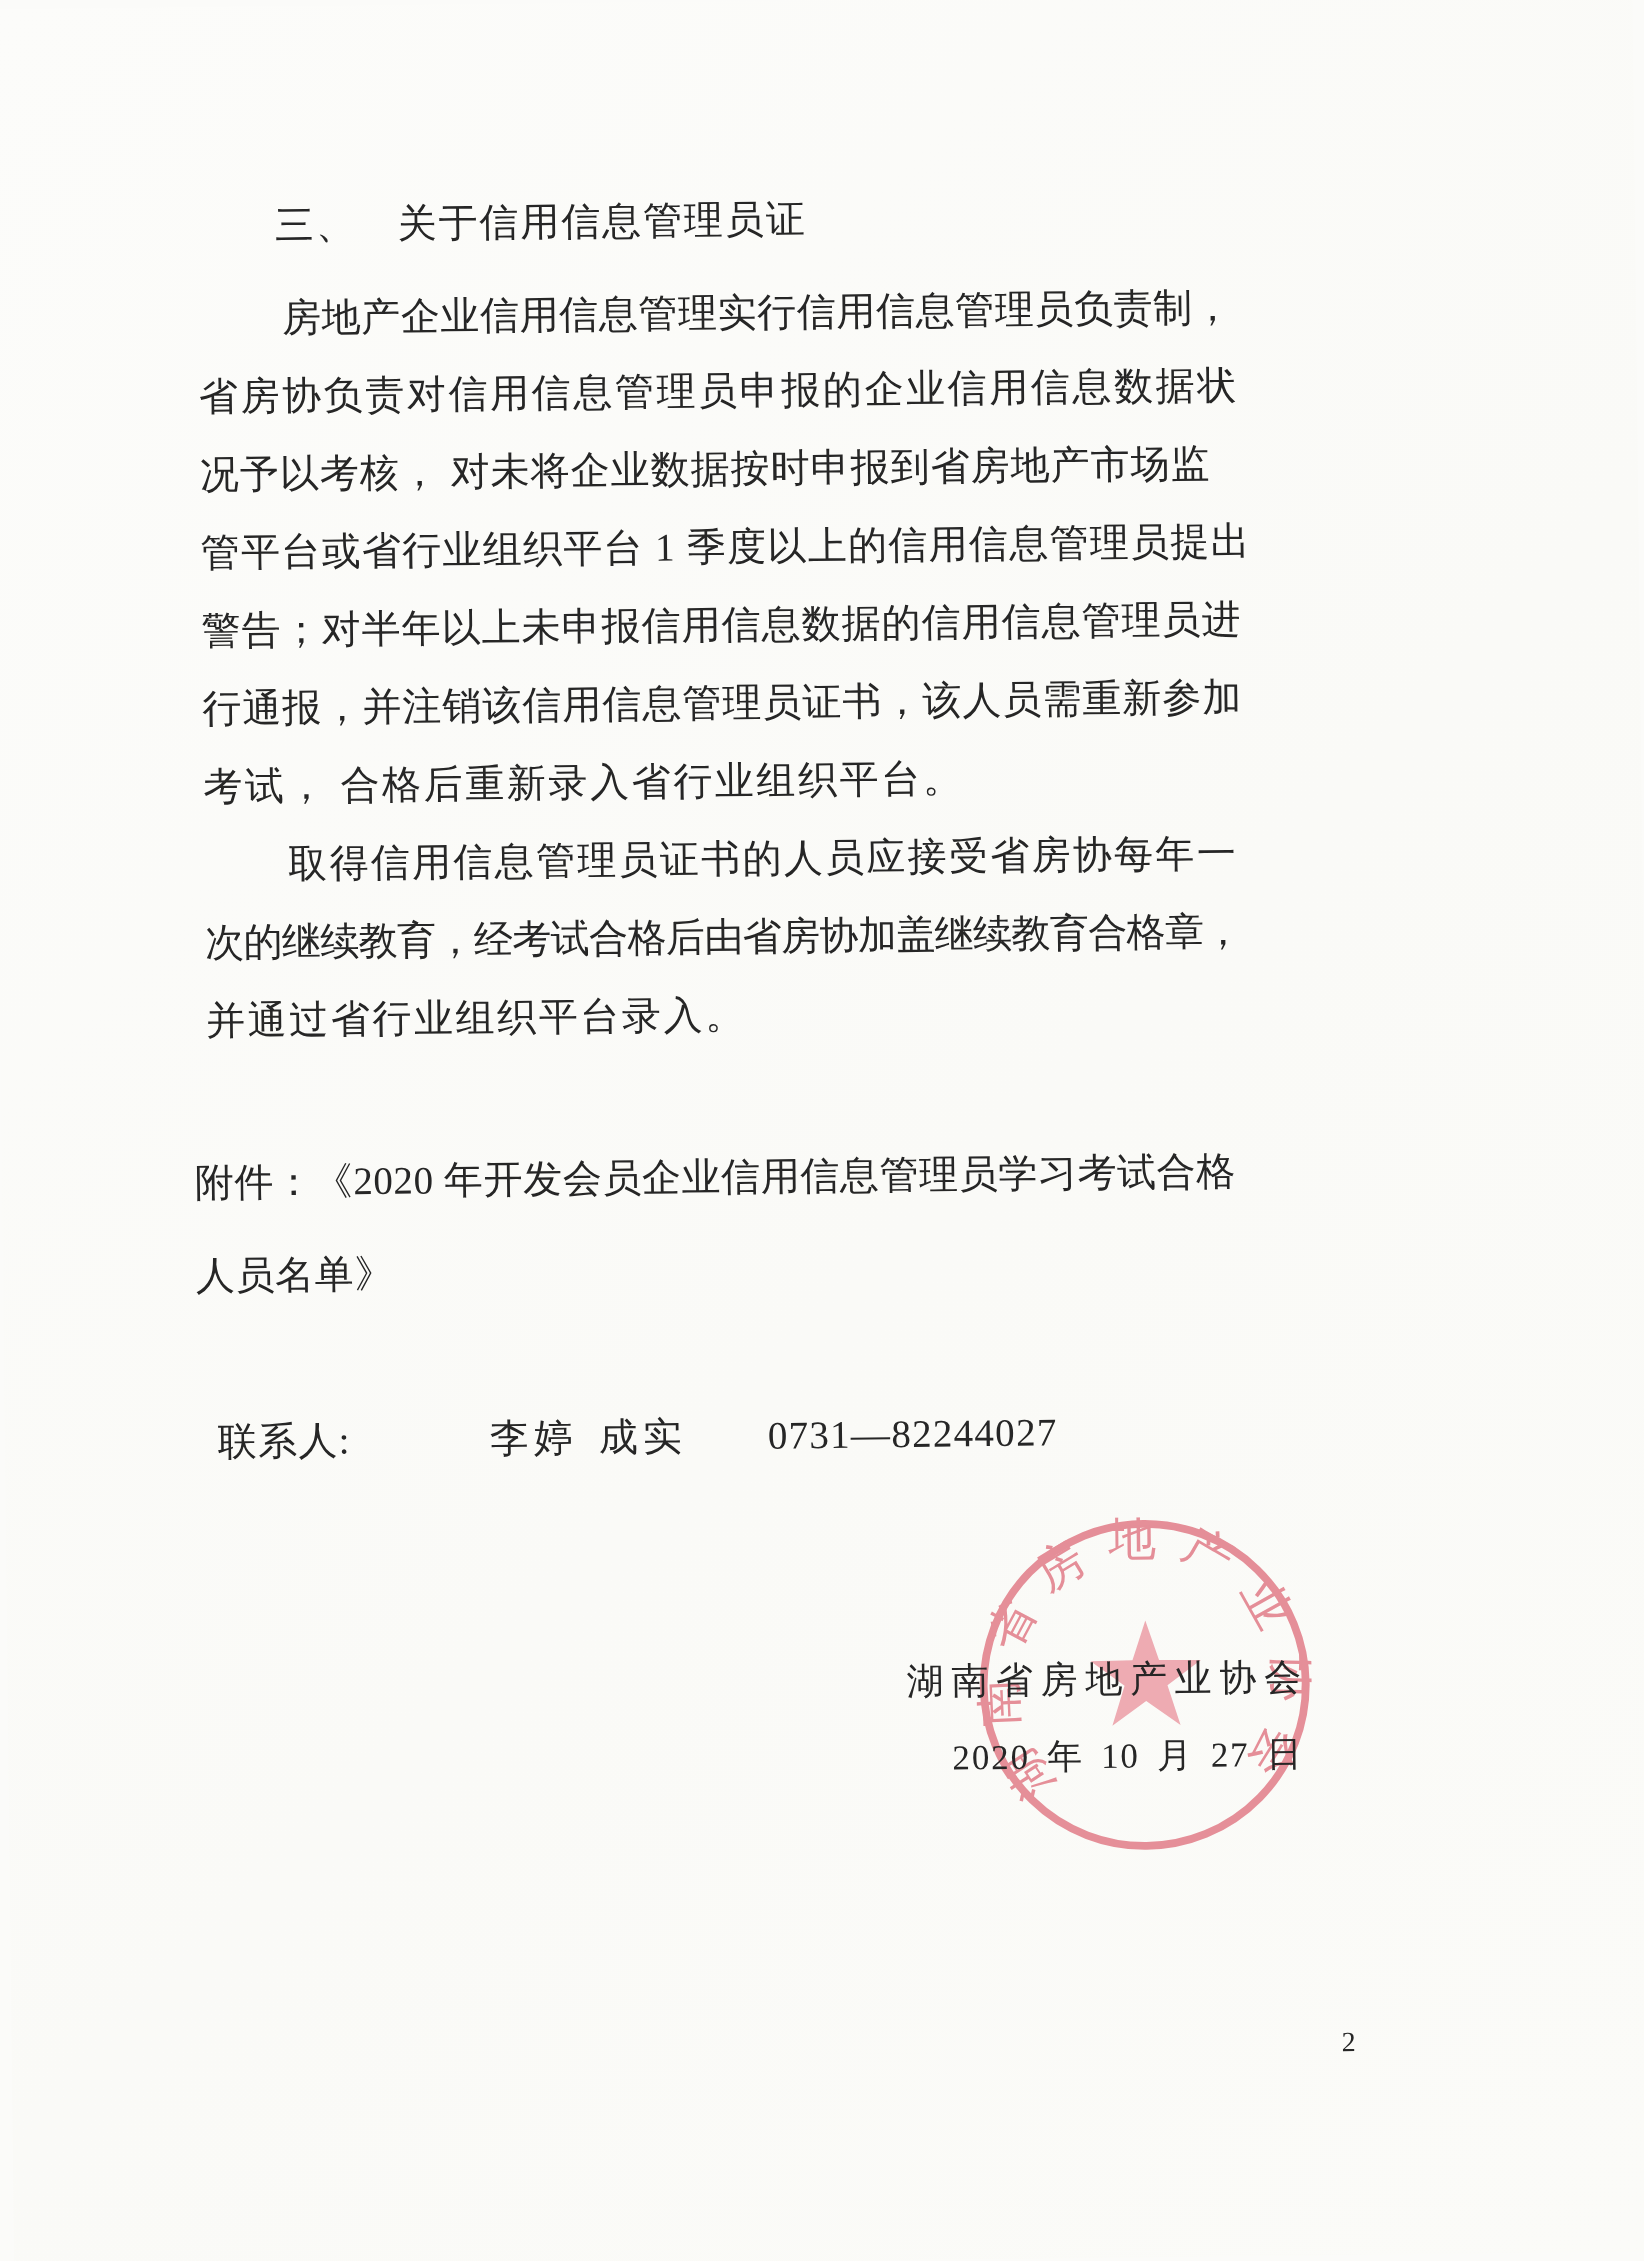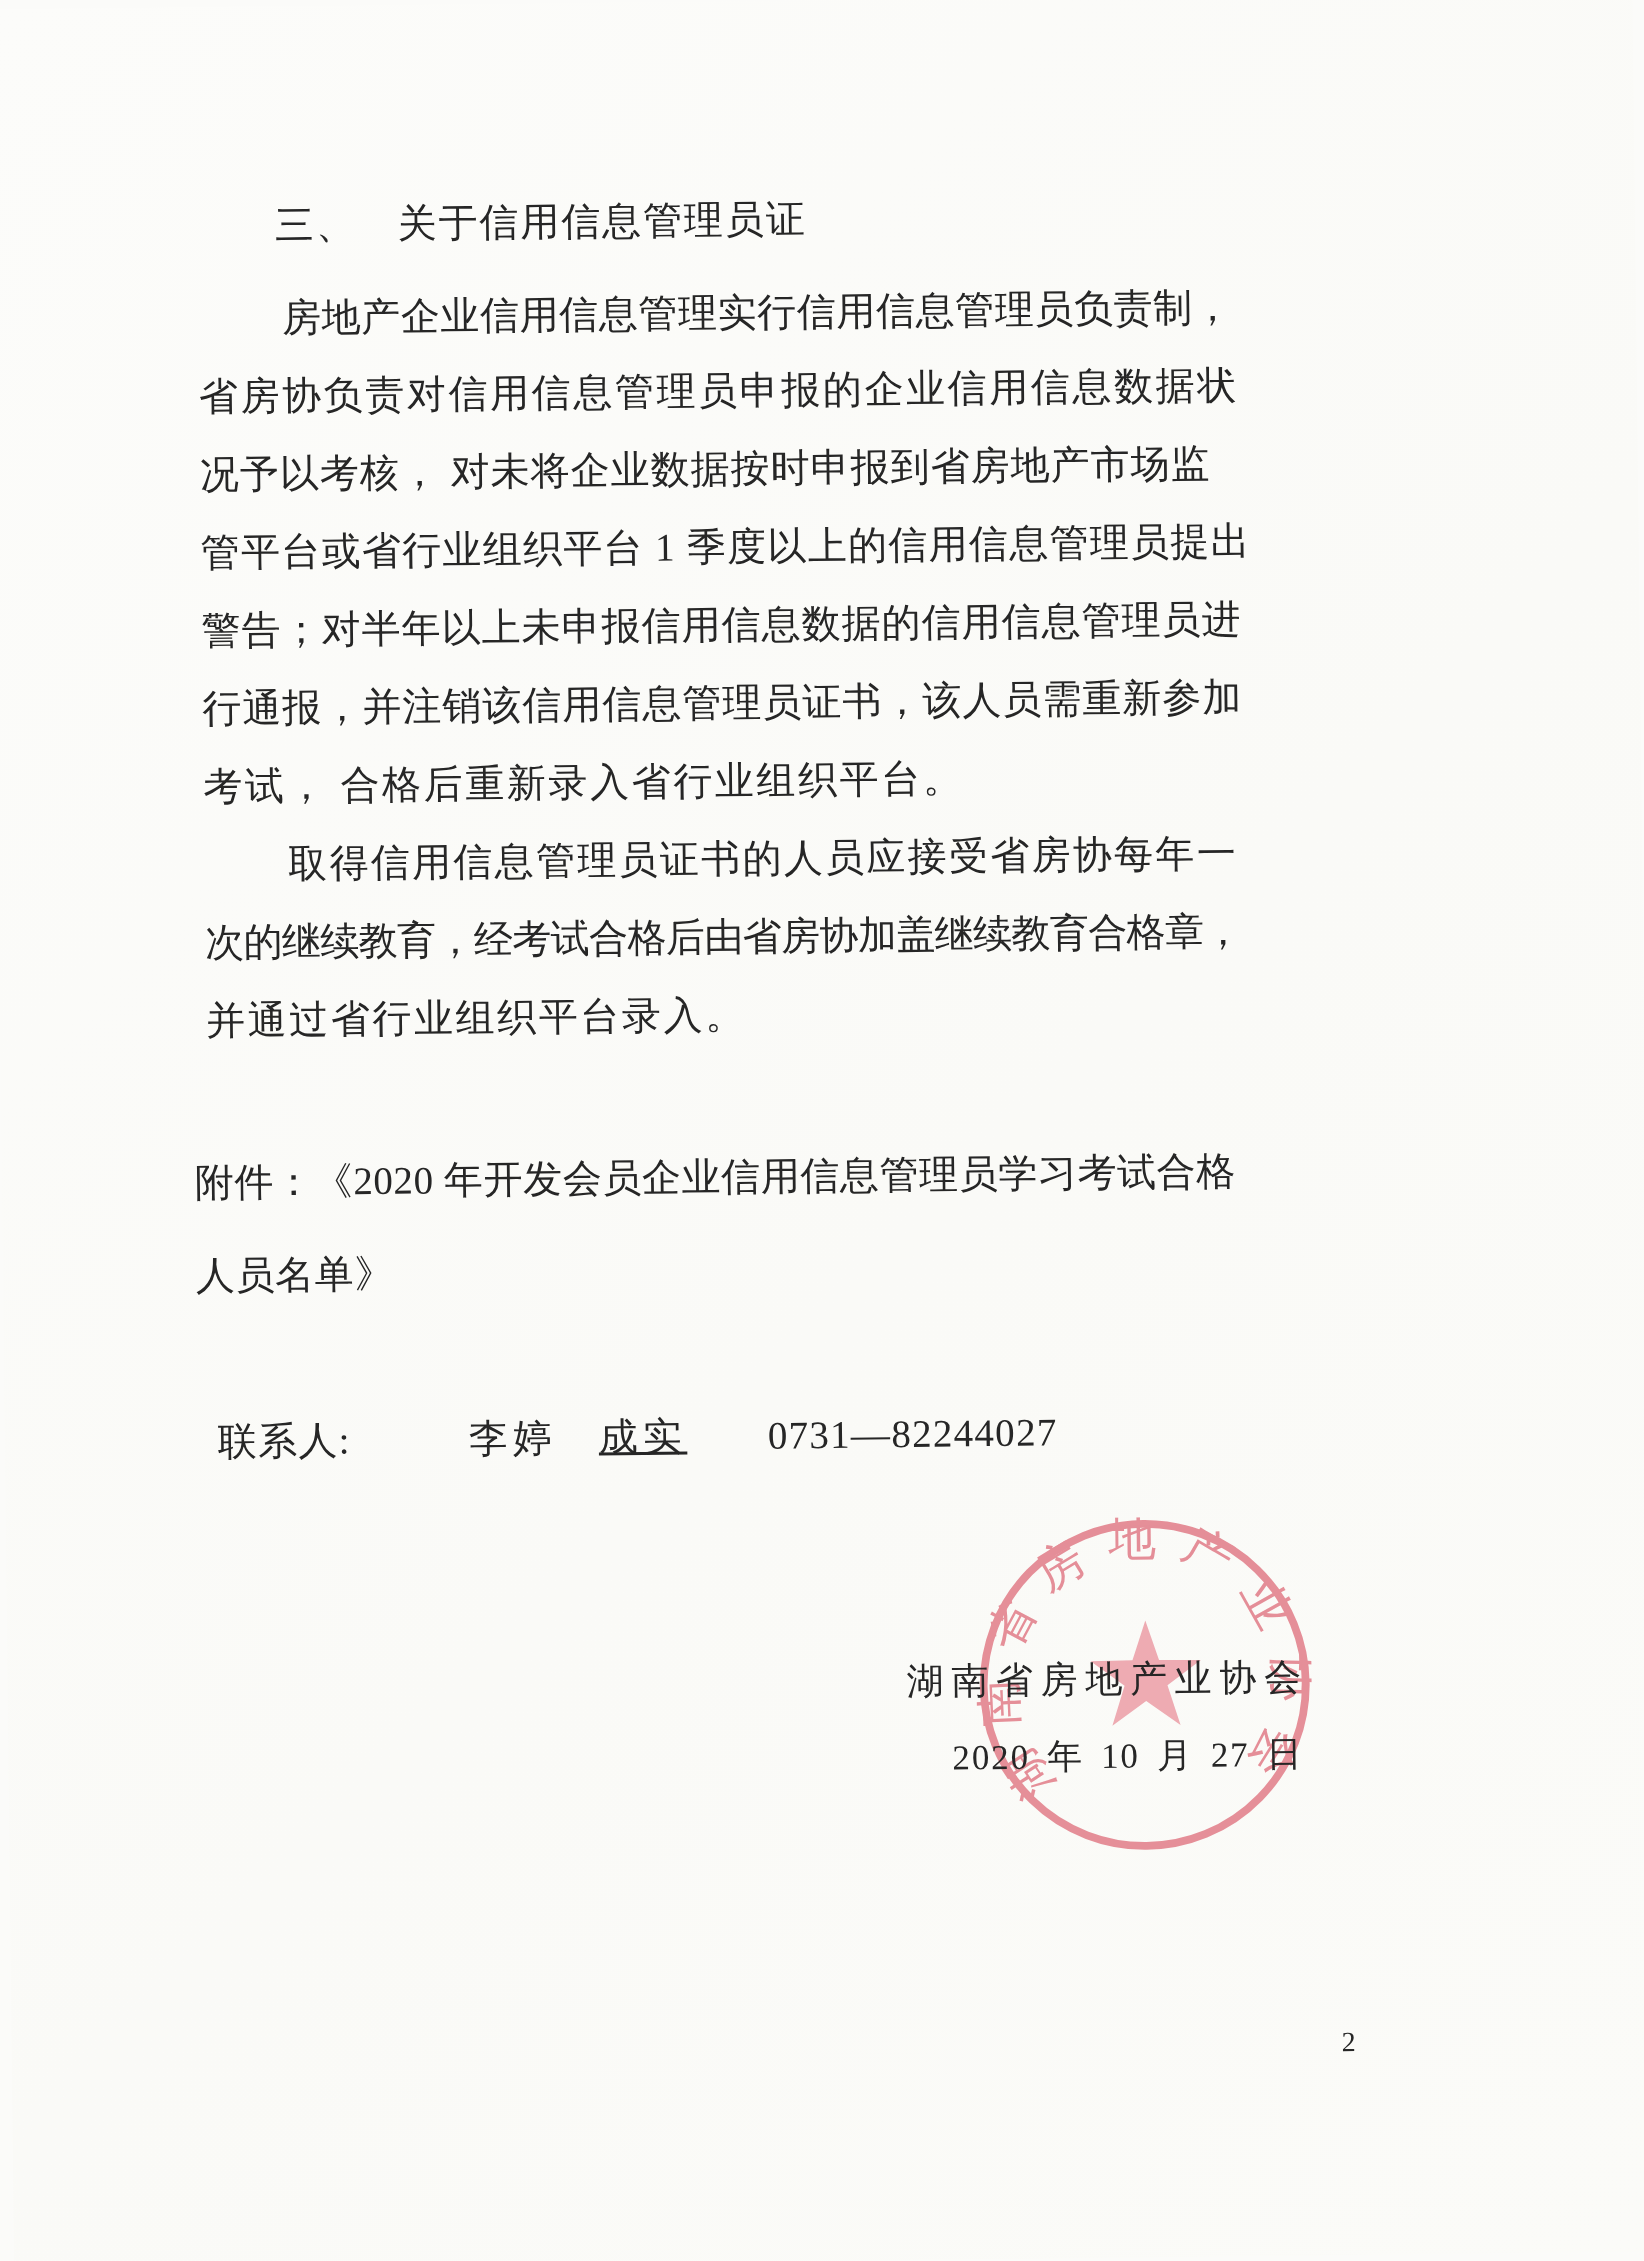--- a/index.html
+++ b/index.html
@@ -35,22 +35,22 @@
   .attach-line{
     height:93px;line-height:93px;
     font-size:39px;letter-spacing:0.6px;white-space:pre;
   }
   #contact-line{
     left:0;top:1411px;width:1644px;height:48px;
     font-size:39px;line-height:48px;
   }
   #contact-line span{position:absolute;white-space:pre;}
   #contact-label{left:213px;letter-spacing:1.3px;}
-  #contact-name-1{left:464px;letter-spacing:5.2px;}
-  #contact-name-2{left:594px;letter-spacing:5.2px;text-decoration:underline;}
+  #contact-name-1{left:485px;letter-spacing:5.2px;}
+  #contact-name-2{left:594px;letter-spacing:5.2px;}
   #contact-phone{left:763px;letter-spacing:1.3px;}
   #signature-org{
     left:899px;top:1664px;
     font-size:37px;line-height:37px;letter-spacing:7.7px;white-space:pre;
     z-index:3;
   }
   #signature-date{
     left:944px;top:1742px;
     font-size:35px;line-height:36px;letter-spacing:1.9px;word-spacing:6.4px;white-space:pre;
     z-index:3;

